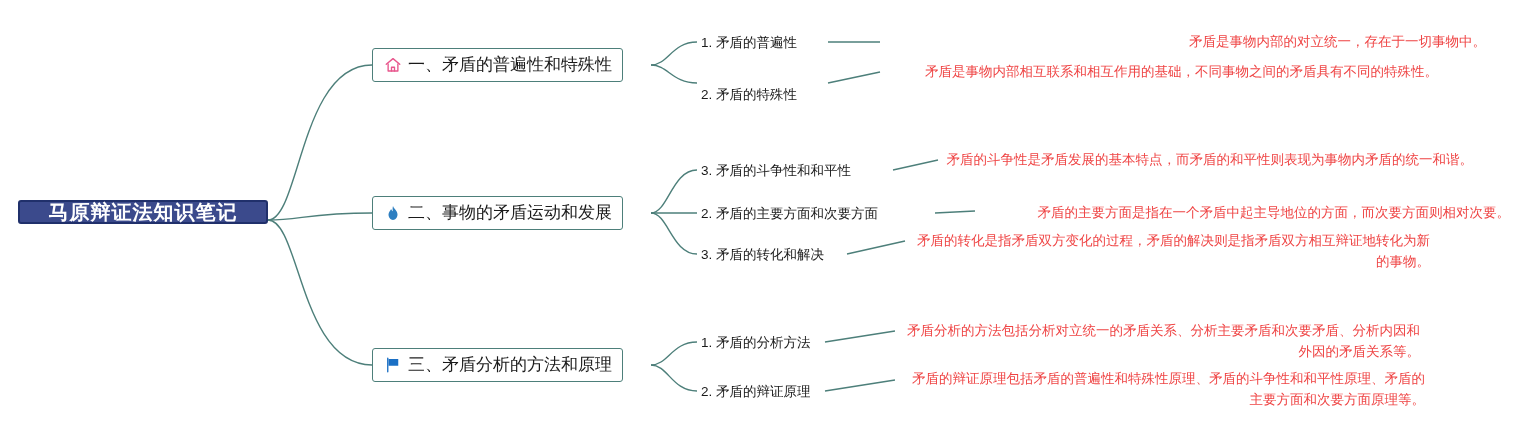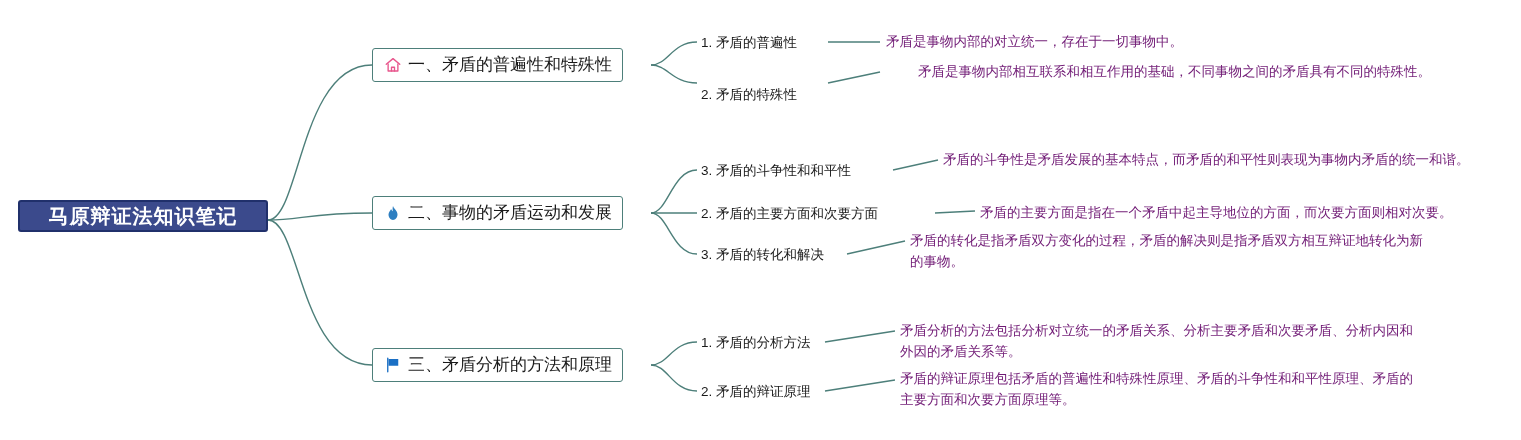--- a/index.html
+++ b/index.html
@@ -27,21 +27,21 @@
   }
   .node {
     position: absolute;
     box-sizing: border-box;
   }
   
   .root-node {
     left: 18px;
     top: 200px;
     width: 250px;
-    height: 32px;
+    height: 24px;
     background: #3b4a8c;
     border: 2px solid #20306b;
     border-radius: 3px;
     display: flex;
     align-items: center;
     justify-content: center;
     color: #ffffff;
     font-size: 20px;
     font-weight: bold;
     letter-spacing: 1px;
@@ -77,22 +77,23 @@
     position: absolute;
     font-size: 13.5px;
     color: #1a1a1a;
     white-space: nowrap;
     line-height: 1.4;
   }
   
   .detail {
     position: absolute;
     font-size: 13.5px;
-    color: #701a75;
+    color: #ef4444;
     line-height: 1.55;
+    text-align: right;
   }
 </style>
 </head>
 <body>
 
 <div id="mindmap">
 
   <svg id="connectors" viewBox="0 0 1521 440" xmlns="http://www.w3.org/2000/svg">
     <g fill="none" stroke="#4d7f7a" stroke-width="1.4">
 

